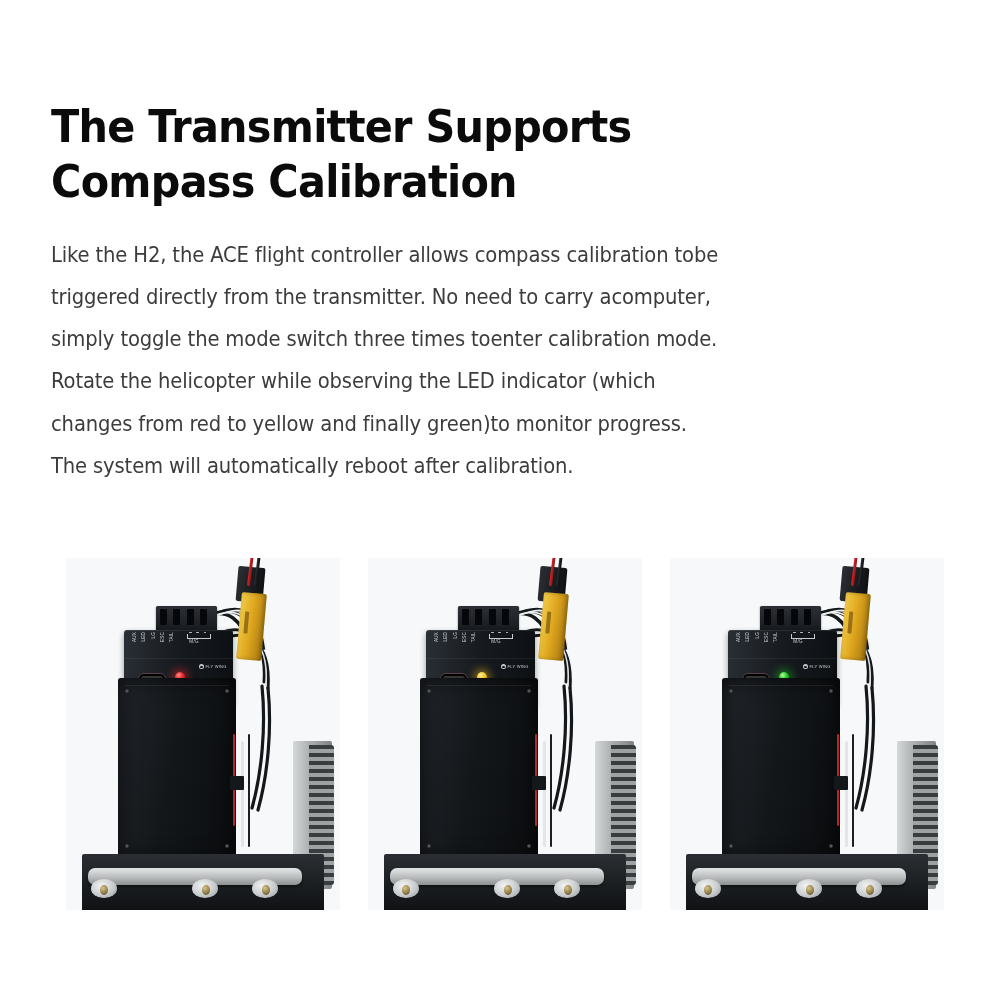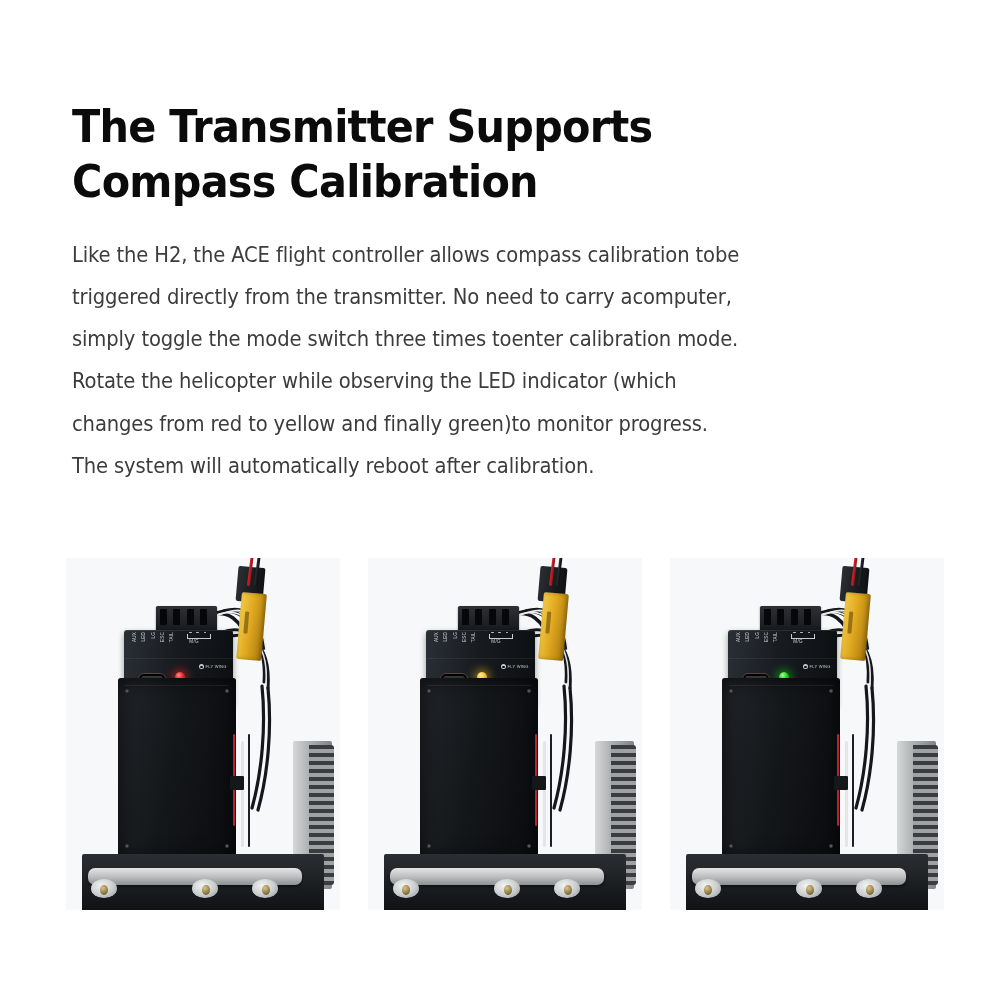--- a/index.html
+++ b/index.html
@@ -12,21 +12,21 @@
     height: 1000px;
     font-family: "Liberation Sans", sans-serif;
     -webkit-font-smoothing: antialiased;
     overflow: hidden;
     position: relative;
   }
 
   
   .content {
     position: absolute;
-    left: 72px;
+    left: 51px;
     top: 100px;
     width: 890px;
   }
   .headline {
     font-family: "DejaVu Sans", sans-serif;
     font-weight: bold;
     font-size: 45px;
     line-height: 1.22;
     letter-spacing: -0.8px;
     color: #0b0b0b;

